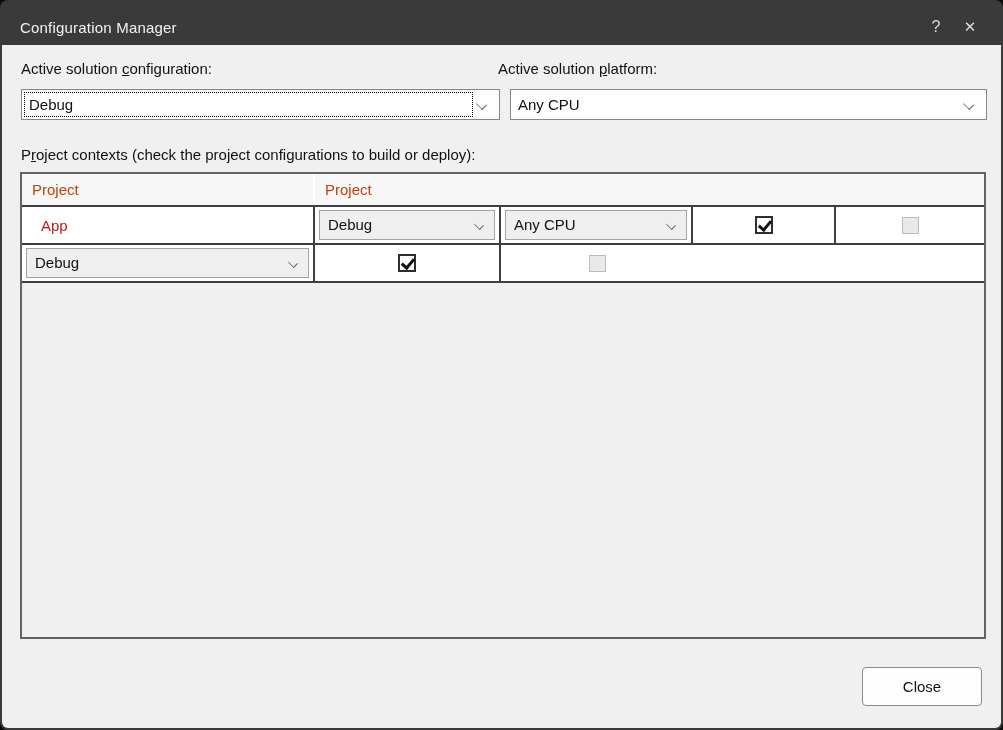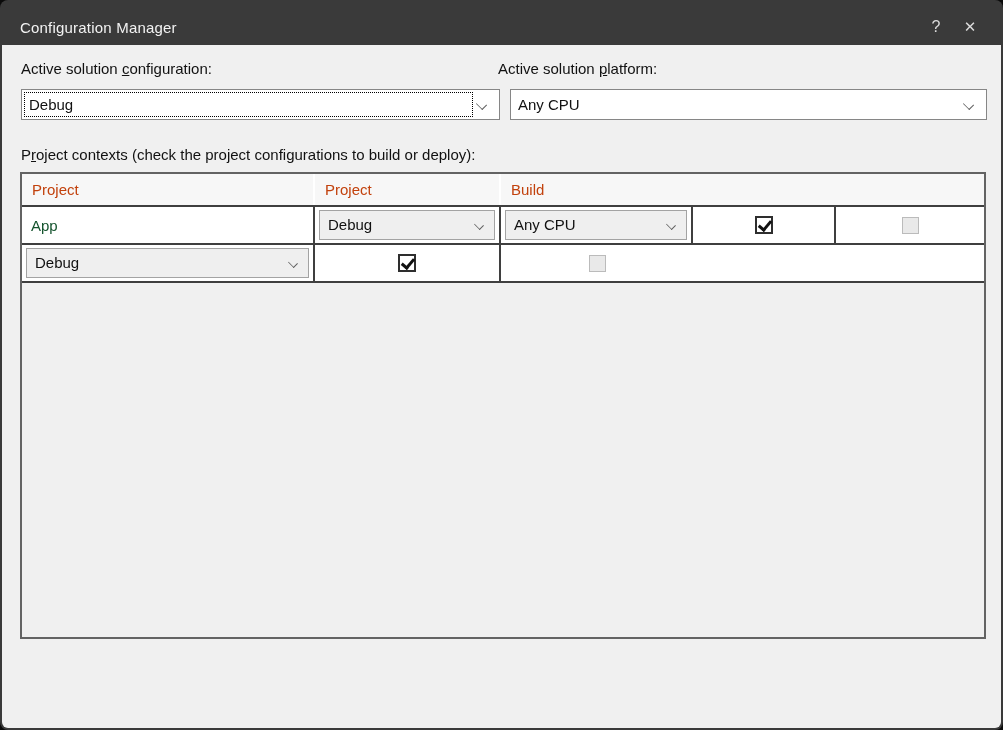--- a/index.html
+++ b/index.html
@@ -72,21 +72,21 @@
     border-right:2px solid #ffffff; overflow:hidden; white-space:nowrap;
   }
   .grid-header .hcell:last-child { border-right:none; }
 
   .grid-row { height:38px; background:#ffffff; border-bottom:2px solid #3f3f3f; }
   .cell {
     position:relative; border-right:2px solid #3f3f3f;
     display:flex; align-items:center; overflow:hidden;
   }
   .cell:last-child { border-right:none; }
-  .cell.text { padding-left:9px; font-size:15px; color:#14532d; white-space:nowrap; }
+  .cell.text { padding-left:19px; font-size:15px; color:#b91c1c; white-space:nowrap; }
   .cell.center { justify-content:center; }
 
   .cell-combo {
     position:relative; flex:1; margin:3px 4px; height:30px;
     background:#efefef; border:1px solid #a3a3a3; cursor:default;
   }
   .cell-combo .val {
     position:absolute; left:8px; top:0; line-height:28px; font-size:15px; color:#111;
     white-space:nowrap;
   }
@@ -142,21 +142,20 @@
       <span class="chev"></span>
     </div>
 
     <div class="field-label" id="lbl-contexts">P<u>r</u>oject contexts (check the project configurations to build or deploy):</div>
 
     <div class="grid">
 
       <div class="grid-header">
         <div class="hcell">Project</div>
         <div class="hcell">Project</div>
-        <div class="hcell">Build</div>
       </div>
 
       <div class="grid-row">
         <div class="cell text">App</div>
         <div class="cell">
           <div class="cell-combo">
             <span class="val">Debug</span>
             <span class="chev"></span>
           </div>
         </div>
@@ -184,15 +183,16 @@
         <div class="cell center">
           <span class="checkbox checked"></span>
         </div>
         <div class="cell center">
           <span class="checkbox disabled"></span>
         </div>
       </div>
 
     </div>
 
+    <button class="close-btn">Close</button>
 
   </div>
 </div>
 
 </body></html>

